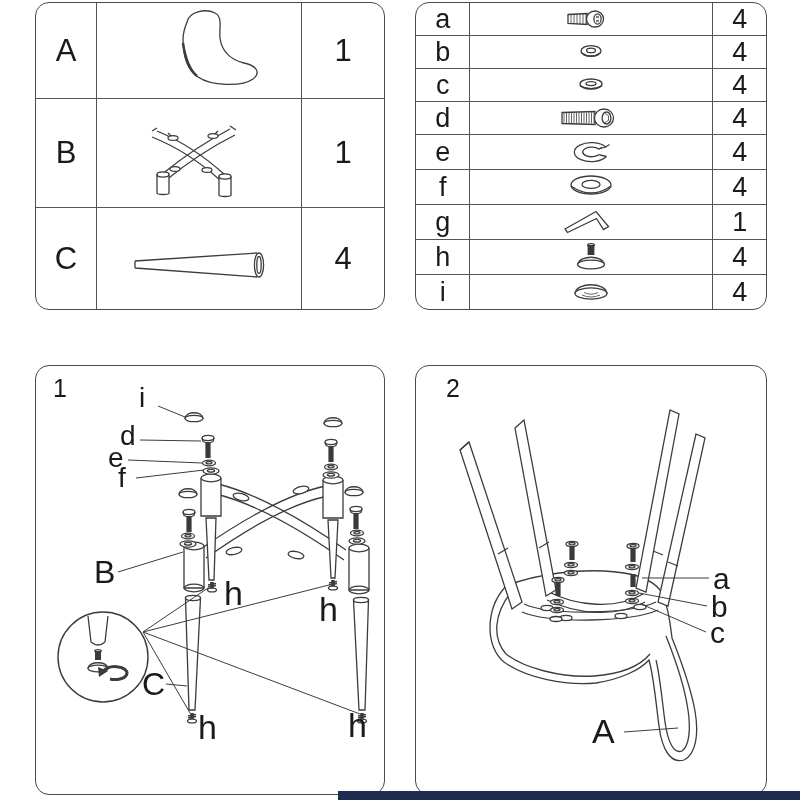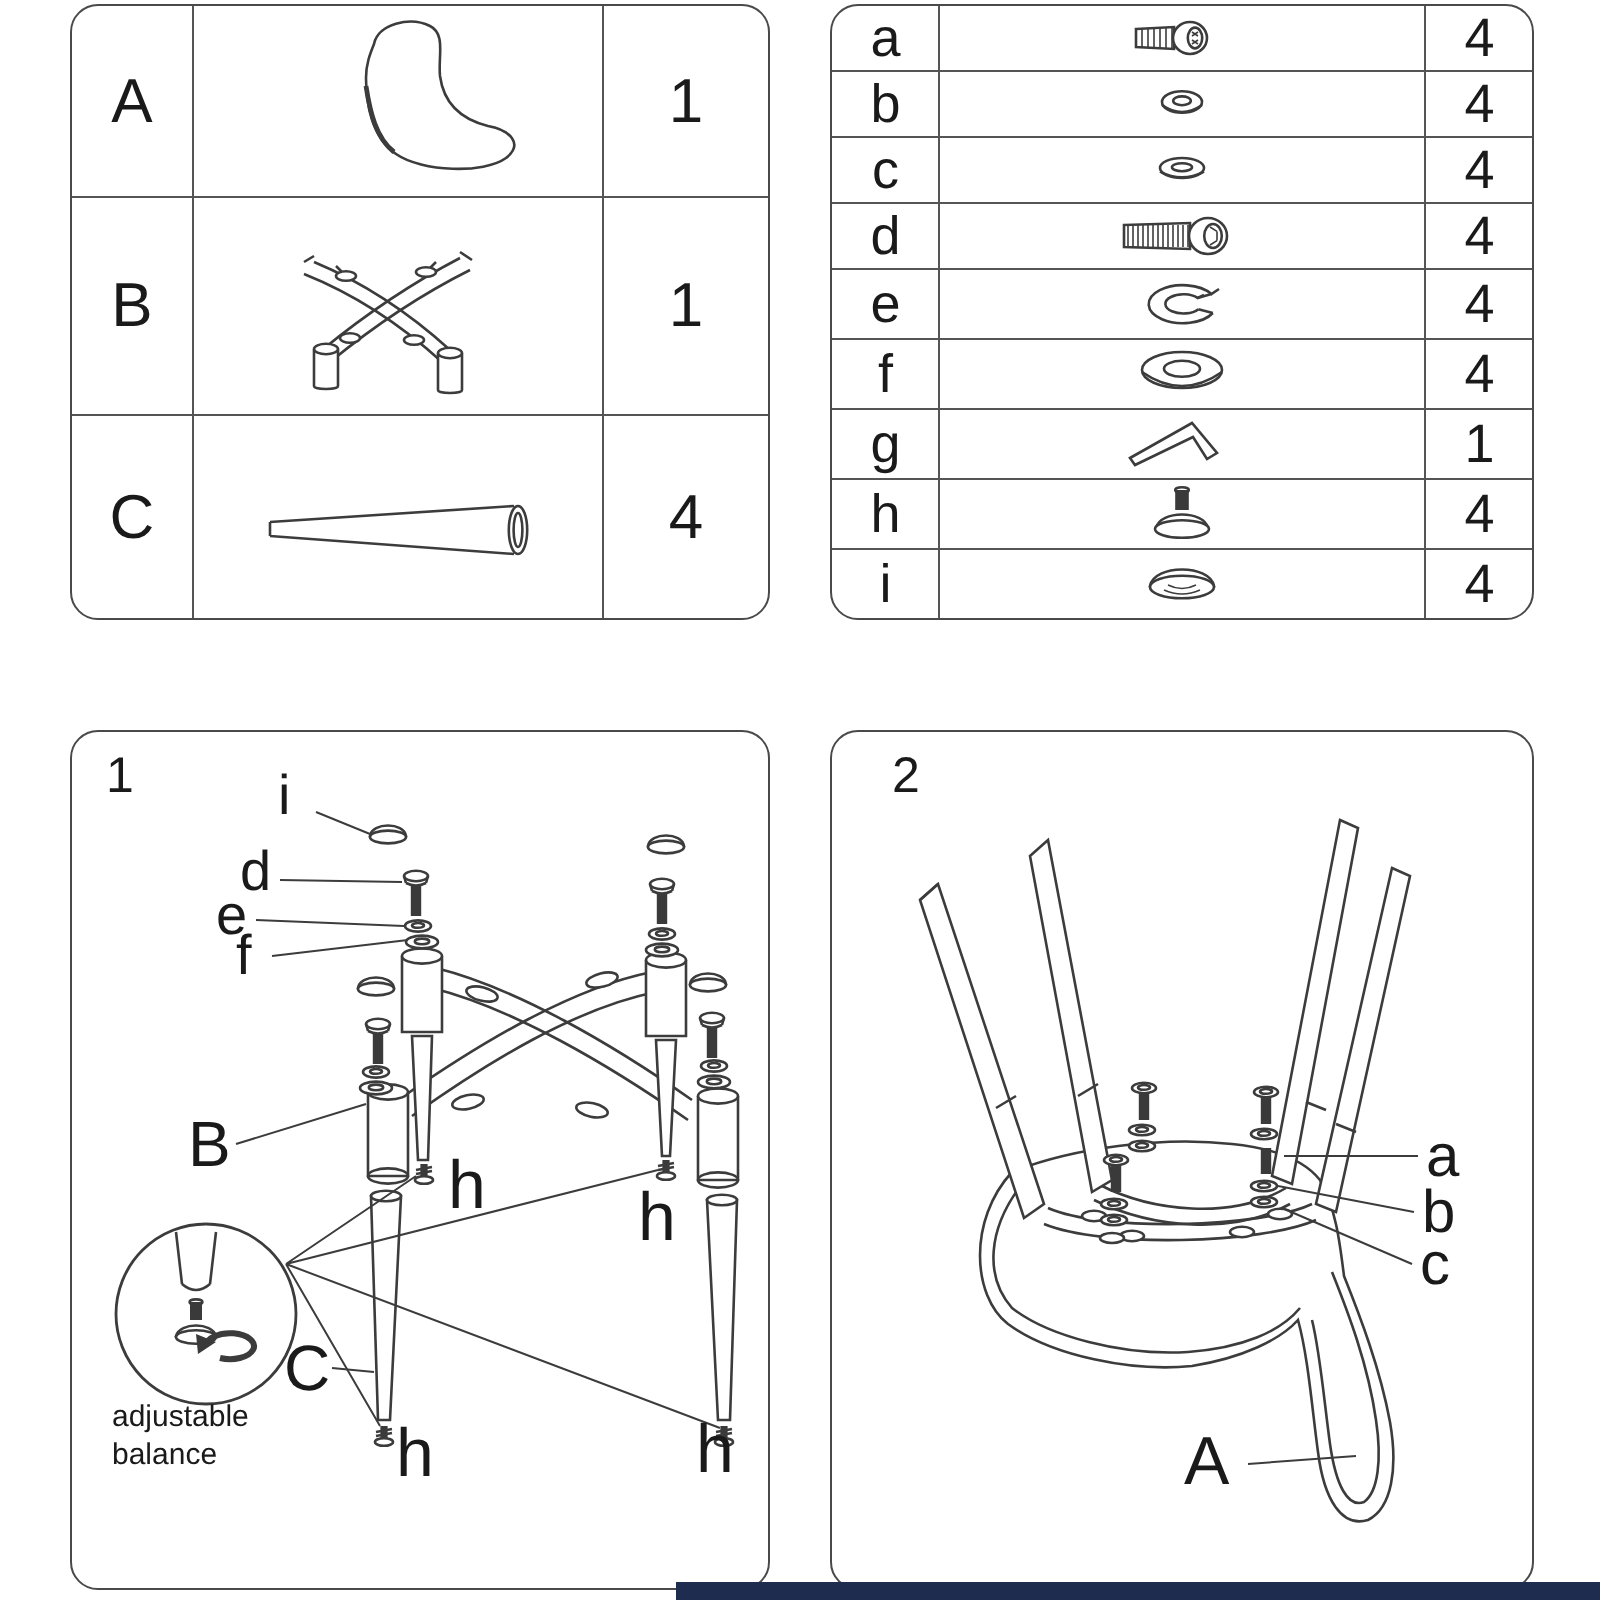--- a/index.html
+++ b/index.html
@@ -338,24 +338,20 @@
     <span class="lab small-call" style="left:103px;top:18px;">i</span>
     <span class="lab small-call" style="left:84px;top:56px;">d</span>
     <span class="lab small-call" style="left:72px;top:78px;">e</span>
     <span class="lab small-call" style="left:82px;top:98px;">f</span>
     <span class="lab big-call" style="left:58px;top:190px;">B</span>
     <span class="lab big-call" style="left:106px;top:302px;">C</span>
     <span class="lab h-call" style="left:188px;top:210px;">h</span>
     <span class="lab h-call" style="left:283px;top:226px;">h</span>
     <span class="lab h-call" style="left:162px;top:344px;">h</span>
     <span class="lab h-call" style="left:312px;top:342px;">h</span>
-    <div class="lab note" style="left:20px;top:333px;">
-      <div>adjustable</div>
-      <div>balance</div>
-    </div>
   </div>
 
   <div class="panel" style="left:415px;top:365px;width:352px;height:430px;">
     <svg width="352" height="430" viewBox="0 0 352 430">
       <defs>
         <g id="screwD">
           <ellipse class="lnf" cx="0" cy="0" rx="6" ry="2.6"></ellipse>
           <ellipse class="ln" cx="0" cy="-0.3" rx="3" ry="1.2"></ellipse>
           <rect class="dark" x="-2.6" y="2" width="5.2" height="14"></rect>
         </g>

